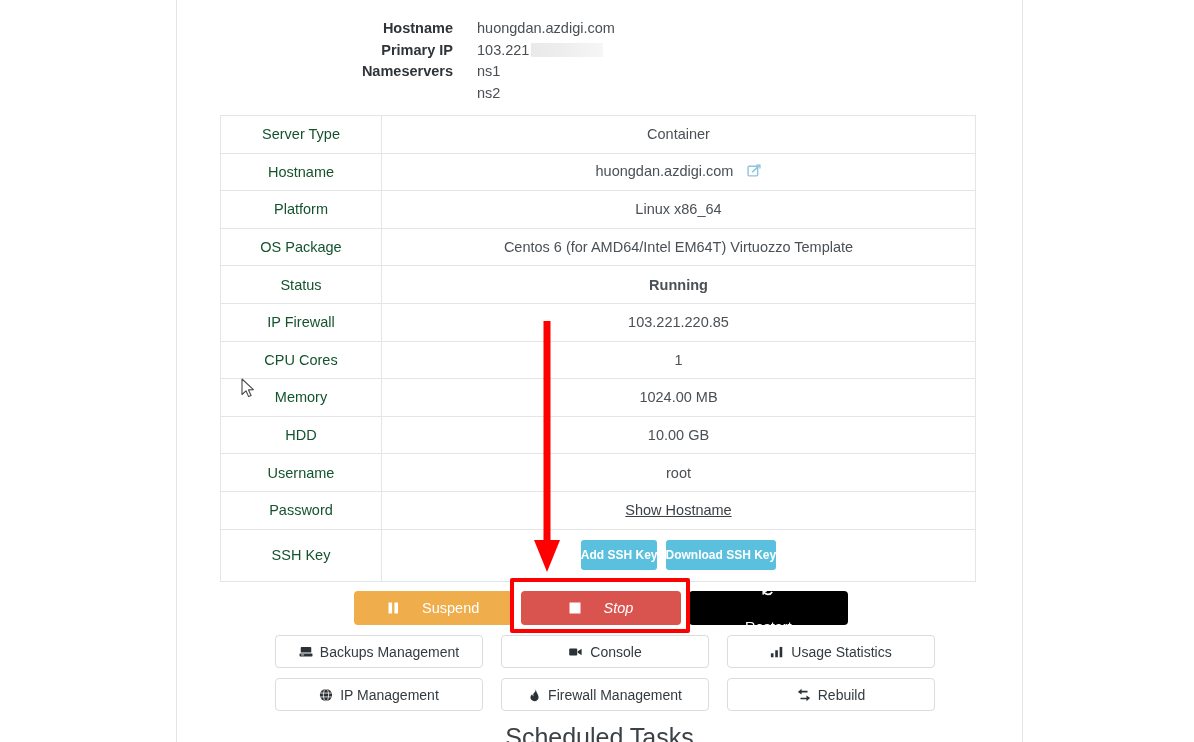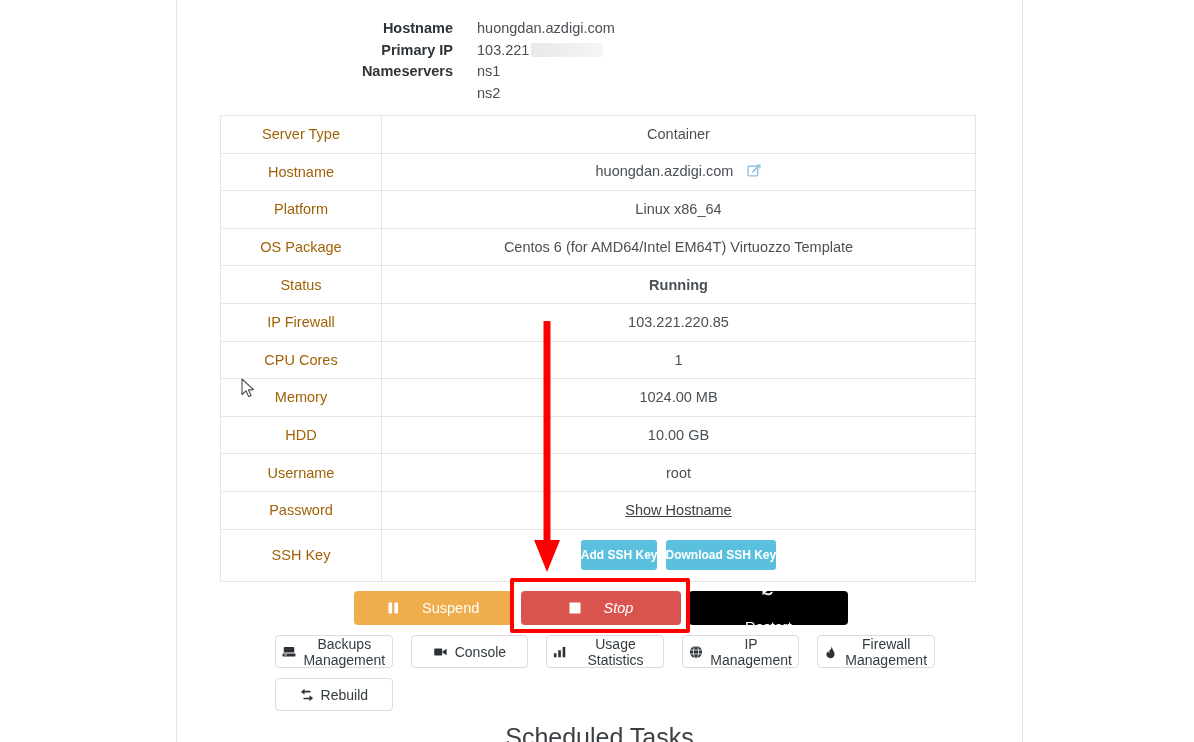--- a/index.html
+++ b/index.html
@@ -74,21 +74,21 @@
     background: #fff;
   }
   .details-table td {
     border: 1px solid #e3e5e7;
     height: 37.6px;
     padding: 6px 10px;
   }
   .details-table td.key {
     width: 161px;
     text-align: center;
-    color: #a16207;
+    color: #14532d;
   }
   .details-table td.val {
     text-align: center;
   }
   .details-table td.val.strong { font-weight: bold; color: #4a5055; }
   .row-sshkey td { height: 52px; }
 
   .edit-icon {
     display: inline-block;
     margin-left: 10px;
@@ -140,21 +140,21 @@
   .btn-suspend { background: #efad4c; }
   .btn-stop    { background: #d9534f; font-style: italic; }
   .btn-restart { background: #000000; flex-direction: column; }
 
   
   .secondary-grid {
     position: absolute;
     left: 98px; top: 635px;
     width: 660px;
     display: grid;
-    grid-template-columns: repeat(5, 1fr);
+    grid-template-columns: repeat(3, 1fr);
     gap: 10px 18px;
   }
   .btn-secondary {
     height: 33px;
     background: #fff;
     border: 1px solid #dcdcdc;
     border-radius: 4px;
     color: #333b40;
     font-size: 14px;
     font-family: "Liberation Sans", sans-serif;

